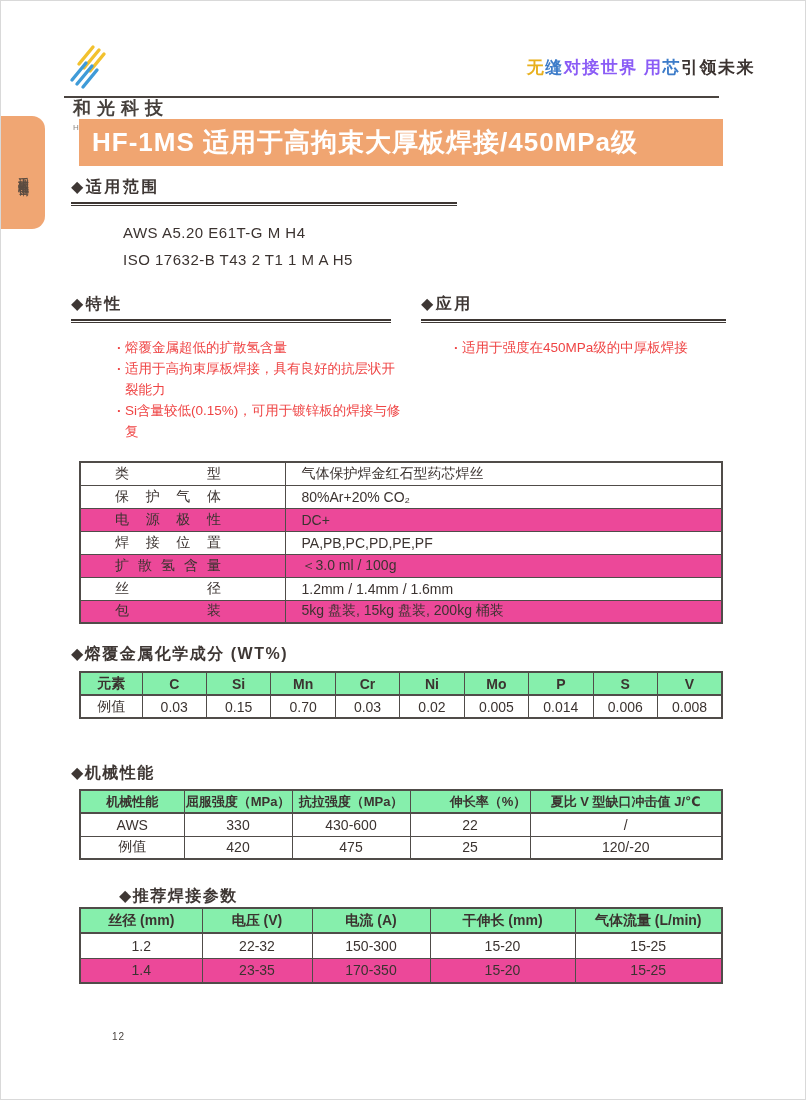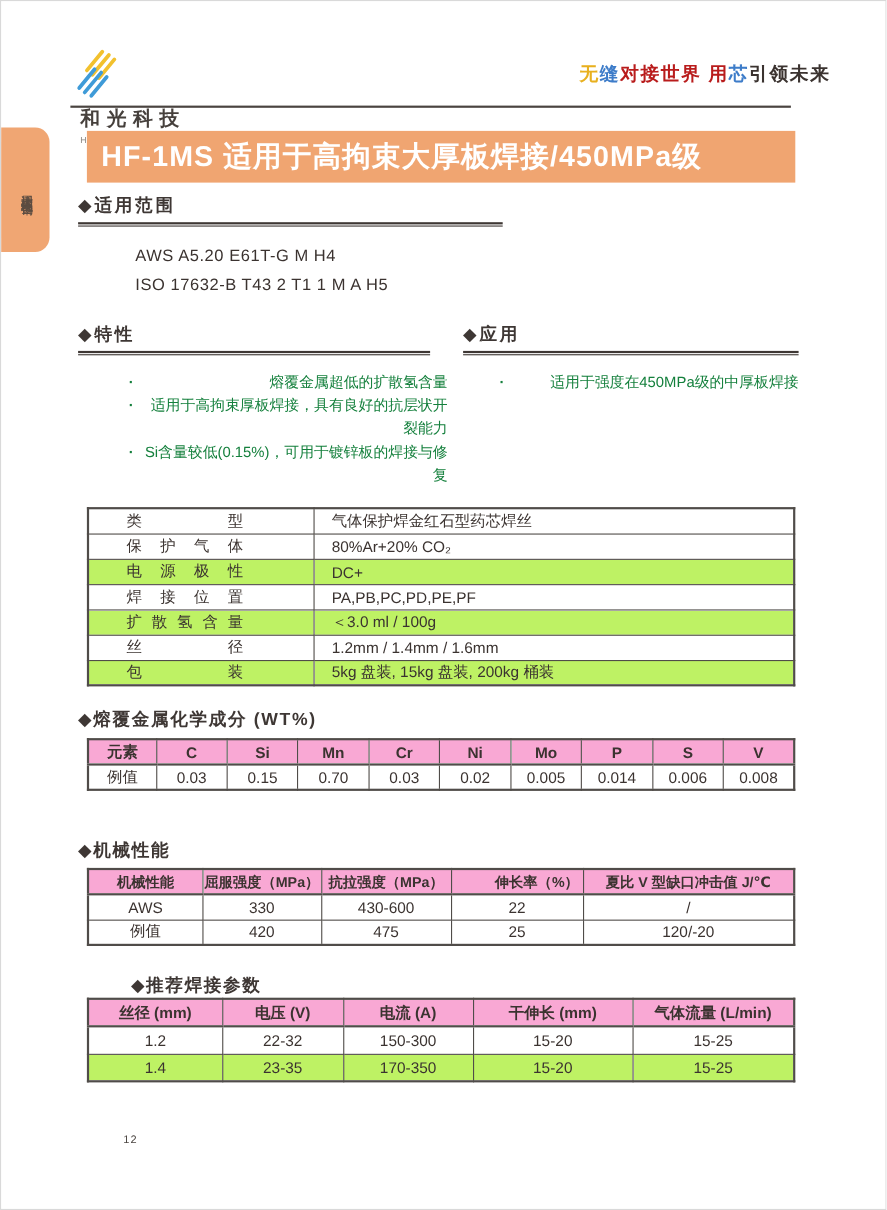--- a/index.html
+++ b/index.html
@@ -33,32 +33,32 @@
   }
   .title-bar-text { color:#ffffff; font-size:26px; font-weight:bold; letter-spacing:1px; white-space:nowrap; }
   
   .section { position:absolute; }
   .sec-title { font-size:16px; font-weight:bold; color:#3e3734; letter-spacing:2.5px; }
   .sec-rule { margin-top:4px; height:4px; border-top:2px solid #3e3734; border-bottom:1px solid #3e3734; }
   .plain-title { position:absolute; font-size:16px; font-weight:bold; letter-spacing:1.5px; color:#3e3734; }
   
   .scope-lines { margin:13px 0 0 52px; font-size:15px; line-height:27px; letter-spacing:0.5px; color:#3b3330; }
   
-  .bullets { margin-top:14px; font-size:13.5px; line-height:21px; color:#15803d;text-align:right; }
+  .bullets { margin-top:14px; font-size:13.5px; line-height:21px; color:#ef4444; }
   .bullet { position:relative; padding-left:8px; }
   .bullet::before { content:"·"; position:absolute; left:0; top:0; font-weight:bold; }
   .features .bullets { margin-left:46px; width:290px; }
   .applications .bullets { margin-left:33px; }
   
   table { border-collapse:collapse; table-layout:fixed; }
   td { border:1px solid #504c49; font-size:14px; color:#3b3330; height:23px; overflow:hidden; white-space:nowrap; }
   .tbl { position:absolute; left:78px; width:696px; }
   .tbl table { width:644px; border:2px solid #504c49; }
-  .orange-head td { background:#f9a8d4; font-weight:bold; text-align:center; border-bottom:2px solid #504c49; }
-  .shaded td { background:#bef264; }
+  .orange-head td { background:#86efac; font-weight:bold; text-align:center; border-bottom:2px solid #504c49; }
+  .shaded td { background:#ec4899; }
   
   .spec-label { padding-left:34px; }
   .spec-label-inner { display:block; width:106px; text-align:justify; text-align-last:justify; }
   .spec-value { padding-left:16px; }
   
   .chem td { text-align:center; }
   .mech td { text-align:center; }
   .mech .orange-head td { font-size:13px; }
   .param td { text-align:center; height:25px; }
   .page-number { position:absolute; left:76px; top:1030px; font-size:10px; color:#4a4440; letter-spacing:1px;margin-left:35px; }
@@ -78,21 +78,21 @@
         <path d="M10 41 L25 23" stroke="#3f9bd8"></path>
         <path d="M16 44 L30 27" stroke="#3f9bd8"></path>
       </g>
     </svg>
     <div class="logo-text">
       <div class="logo-name">和光科技</div>
       <div class="logo-sub">Heguang Technology</div>
     </div>
   </div>
 
-  <div class="slogan"><span style="color: rgb(232, 176, 30);">无</span><span style="color: rgb(61, 124, 201);">缝</span><span style="color: #b91c1c;">对接世界 用</span><span style="color: rgb(61, 124, 201);">芯</span><span style="color: rgb(59, 51, 48);">引领未来</span></div>
+  <div class="slogan"><span style="color: rgb(232, 176, 30);">无</span><span style="color: rgb(61, 124, 201);">缝</span><span style="color: #8b5cf6;">对接世界 用</span><span style="color: rgb(61, 124, 201);">芯</span><span style="color: rgb(59, 51, 48);">引领未来</span></div>
 
   <div class="header-rule"></div>
 
   <div class="side-tab">
     <div class="side-tab-label">适用于碳钢及低合金钢</div>
   </div>
 
   <div class="title-bar">
     <span class="title-bar-text">HF-1MS 适用于高拘束大厚板焊接/450MPa级</span>
   </div>

